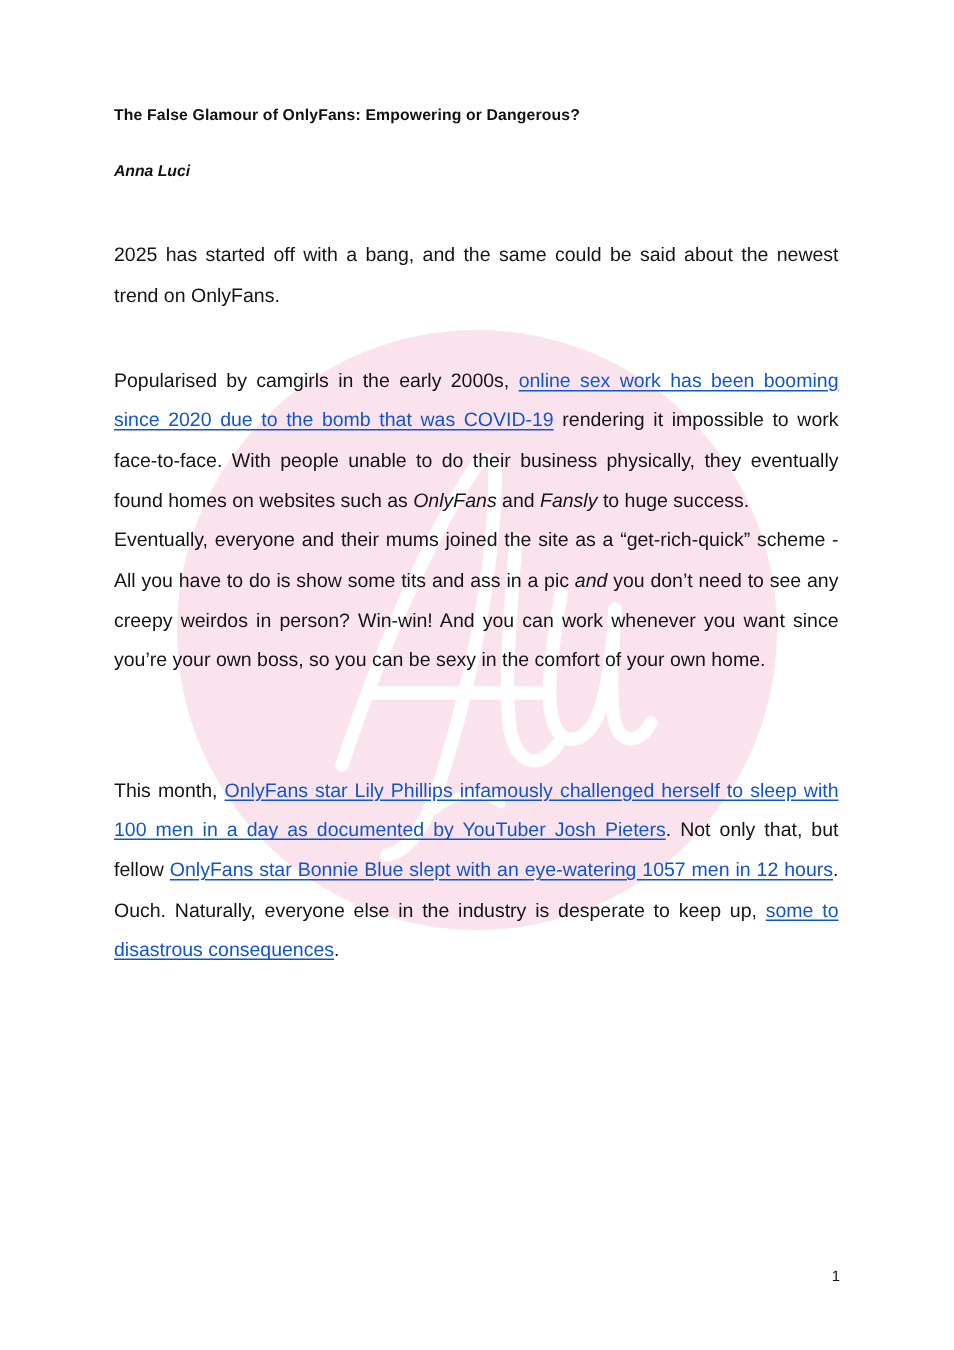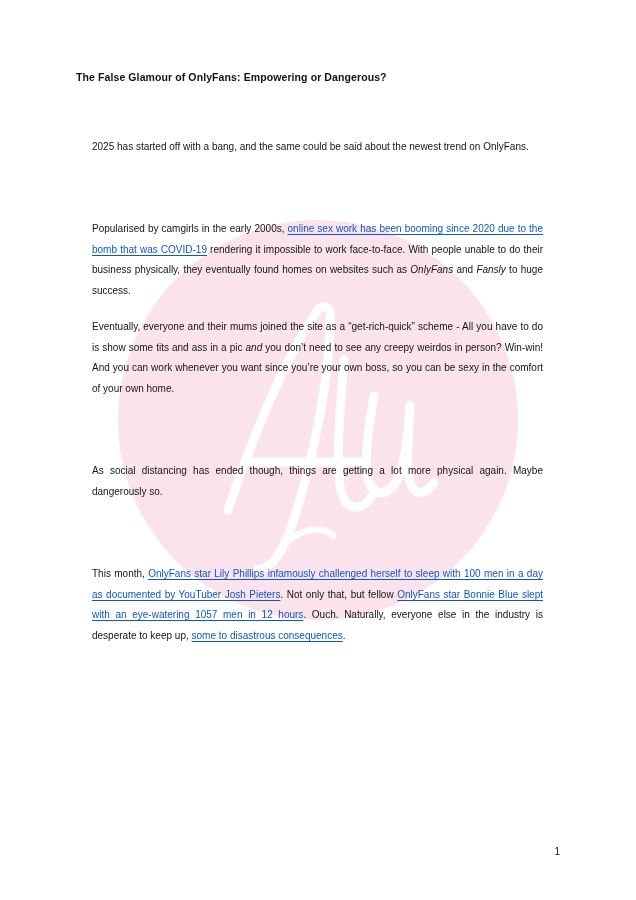--- a/index.html
+++ b/index.html
@@ -44,25 +44,25 @@
   }
   .doc-author {
     font-size: 10.5px;
     font-weight: bold;
     font-style: italic;
     color: #111111;
     margin: 22px 0 0 0;
     line-height: 1.4;
   }
   p.body-par {
-    font-size: 10px;
+    font-size: 13px;
     color: #141414;
     line-height: 2.05;
     text-align: justify;
-    margin: 16px;
+    margin: 0;
   }
   .gap-lg { height: 36px; }
   .gap-md { height: 30px; }
   a.doclink {
     color: #1155cc;
     text-decoration: underline;
     text-underline-offset: 2px;
   }
   em { }
   .page-number {
@@ -90,34 +90,34 @@
     </g>
     <g fill="none" stroke="#ffffff" stroke-width="6" stroke-linecap="round">
       <path d="M182 330 C196 318 214 316 226 326"></path>
     </g>
   </svg>
 
   <div class="content">
 
     <div class="doc-title">The False Glamour of OnlyFans: Empowering or Dangerous?</div>
 
+    <div class="doc-author">Anna Luci</div>
 
     <div class="gap-lg"></div>
 
     <p class="body-par"><span>2025 has started off with a bang, and the same could be said about the newest trend on OnlyFans.</span></p>
 
     <div class="gap-md"></div>
 
     <p class="body-par"><span>Popularised by camgirls in the early 2000s, </span><a class="doclink" href="#">online sex work has been booming since 2020 due to the bomb that was COVID-19</a><span> rendering it impossible to work face-to-face. With people unable to do their business physically, they eventually found homes on websites such as </span><em>OnlyFans</em><span> and </span><em>Fansly</em><span> to huge success.</span></p>
 
     <p class="body-par"><span>Eventually, everyone and their mums joined the site as a “get-rich-quick” scheme - All you have to do is show some tits and ass in a pic </span><em>and</em><span> you don’t need to see any creepy weirdos in person? Win-win! And you can work whenever you want since you’re your own boss, so you can be sexy in the comfort of your own home.</span></p>
 
     <div class="gap-md"></div>
 
-    <p class="body-par"><span>As social distancing has ended though, things are getting a lot more physical again. Maybe dangerously so.</span></p>
 
     <div class="gap-md"></div>
 
     <p class="body-par"><span>This month, </span><a class="doclink" href="#">OnlyFans star Lily Phillips infamously challenged herself to sleep with 100 men in a day as documented by YouTuber Josh Pieters</a><span>. Not only that, but fellow </span><a class="doclink" href="#">OnlyFans star Bonnie Blue slept with an eye-watering 1057 men in 12 hours</a><span>. Ouch. Naturally, everyone else in the industry is desperate to keep up, </span><a class="doclink" href="#">some to disastrous consequences</a><span>.</span></p>
 
   </div>
 
   <div class="page-number">1</div>
 
 </div>

